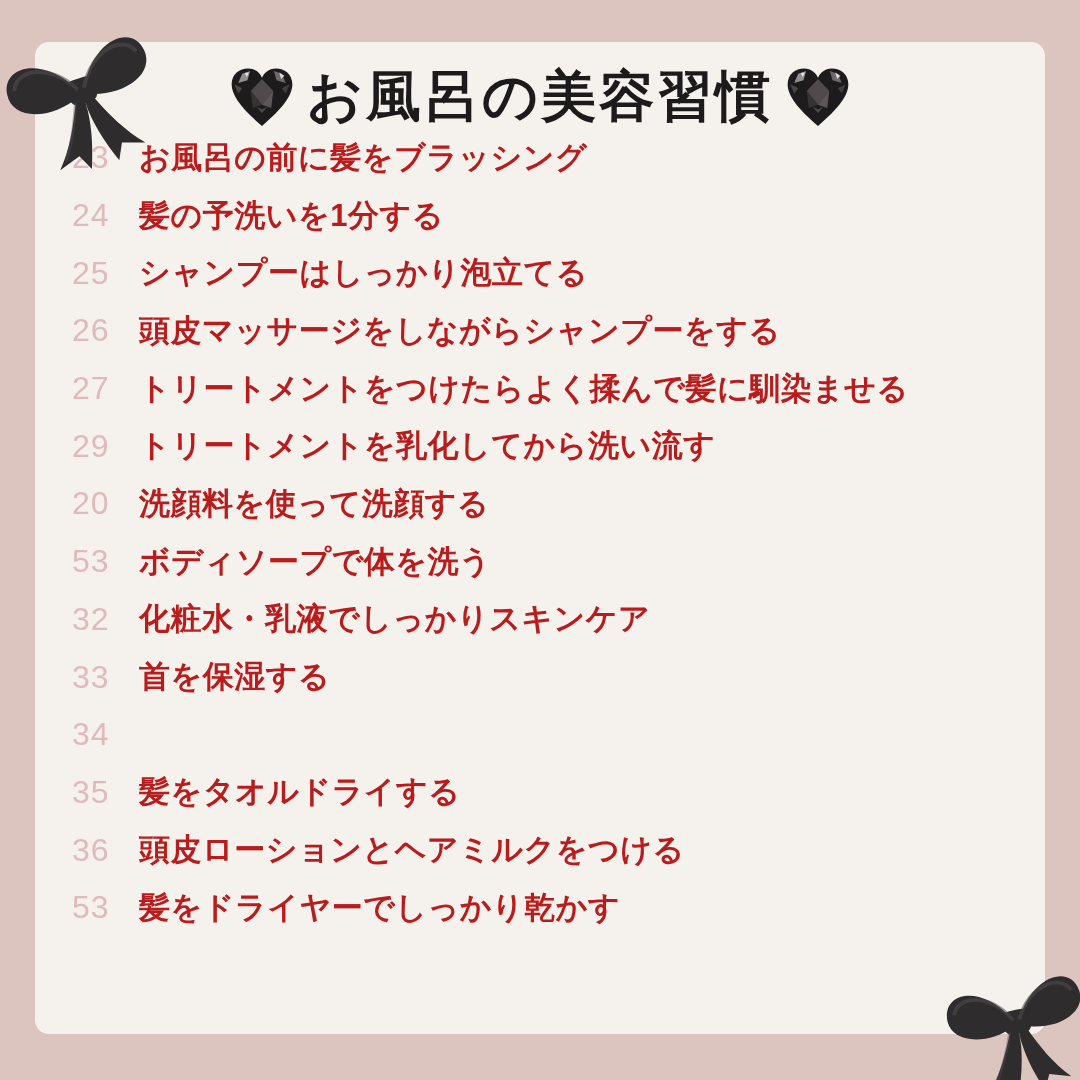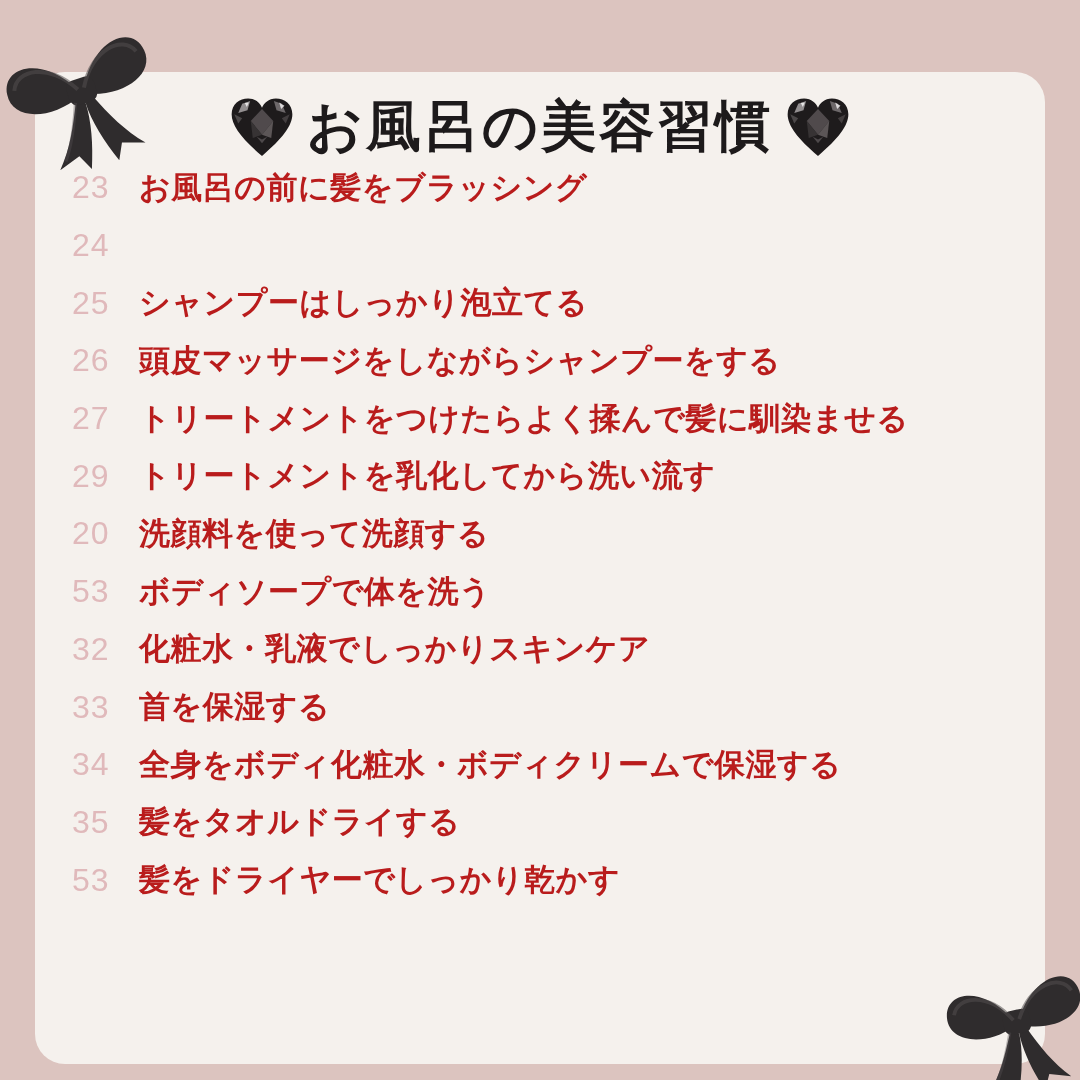--- a/index.html
+++ b/index.html
@@ -12,22 +12,21 @@
     position: relative;
     width: 1080px; height: 1080px;
     background: #dcc4bf;
     overflow: hidden;
   }
   .card {
     position: absolute;
     left: 35px; top: 42px;
     width: 1010px; height: 992px;
     background: #f5f1ed;
-    border-radius: 30px;
-    margin-top: 30px;
+    border-radius: 14px;
   }
   .title-row {
     position: absolute;
     top: 10px; left: 0; right: 0;
     height: 90px;
     display: flex;
     align-items: center;
     justify-content: center;
     gap: 12px;
   }
@@ -127,20 +126,21 @@
         </svg>
     </div>
 
     <div class="list">
       <div class="row">
         <span class="num">23</span>
         <span class="txt">お風呂の前に髪をブラッシング</span>
       </div>
       <div class="row">
         <span class="num">24</span>
+        <span class="txt">髪の予洗いを1分する</span>
       </div>
       <div class="row">
         <span class="num">25</span>
         <span class="txt">シャンプーはしっかり泡立てる</span>
       </div>
       <div class="row">
         <span class="num">26</span>
         <span class="txt">頭皮マッサージをしながらシャンプーをする</span>
       </div>
       <div class="row">
@@ -162,25 +162,28 @@
       <div class="row">
         <span class="num">32</span>
         <span class="txt">化粧水・乳液でしっかりスキンケア</span>
       </div>
       <div class="row">
         <span class="num">33</span>
         <span class="txt">首を保湿する</span>
       </div>
       <div class="row">
         <span class="num">34</span>
-        <span class="txt">全身をボディ化粧水・ボディクリームで保湿する</span>
       </div>
       <div class="row">
         <span class="num">35</span>
         <span class="txt">髪をタオルドライする</span>
+      </div>
+      <div class="row">
+        <span class="num">36</span>
+        <span class="txt">頭皮ローションとヘアミルクをつける</span>
       </div>
       <div class="row">
         <span class="num">53</span>
         <span class="txt">髪をドライヤーでしっかり乾かす</span>
       </div>
     </div>
 
   </div>
 
   <svg class="bow bow-tl" viewBox="0 0 200 195">

